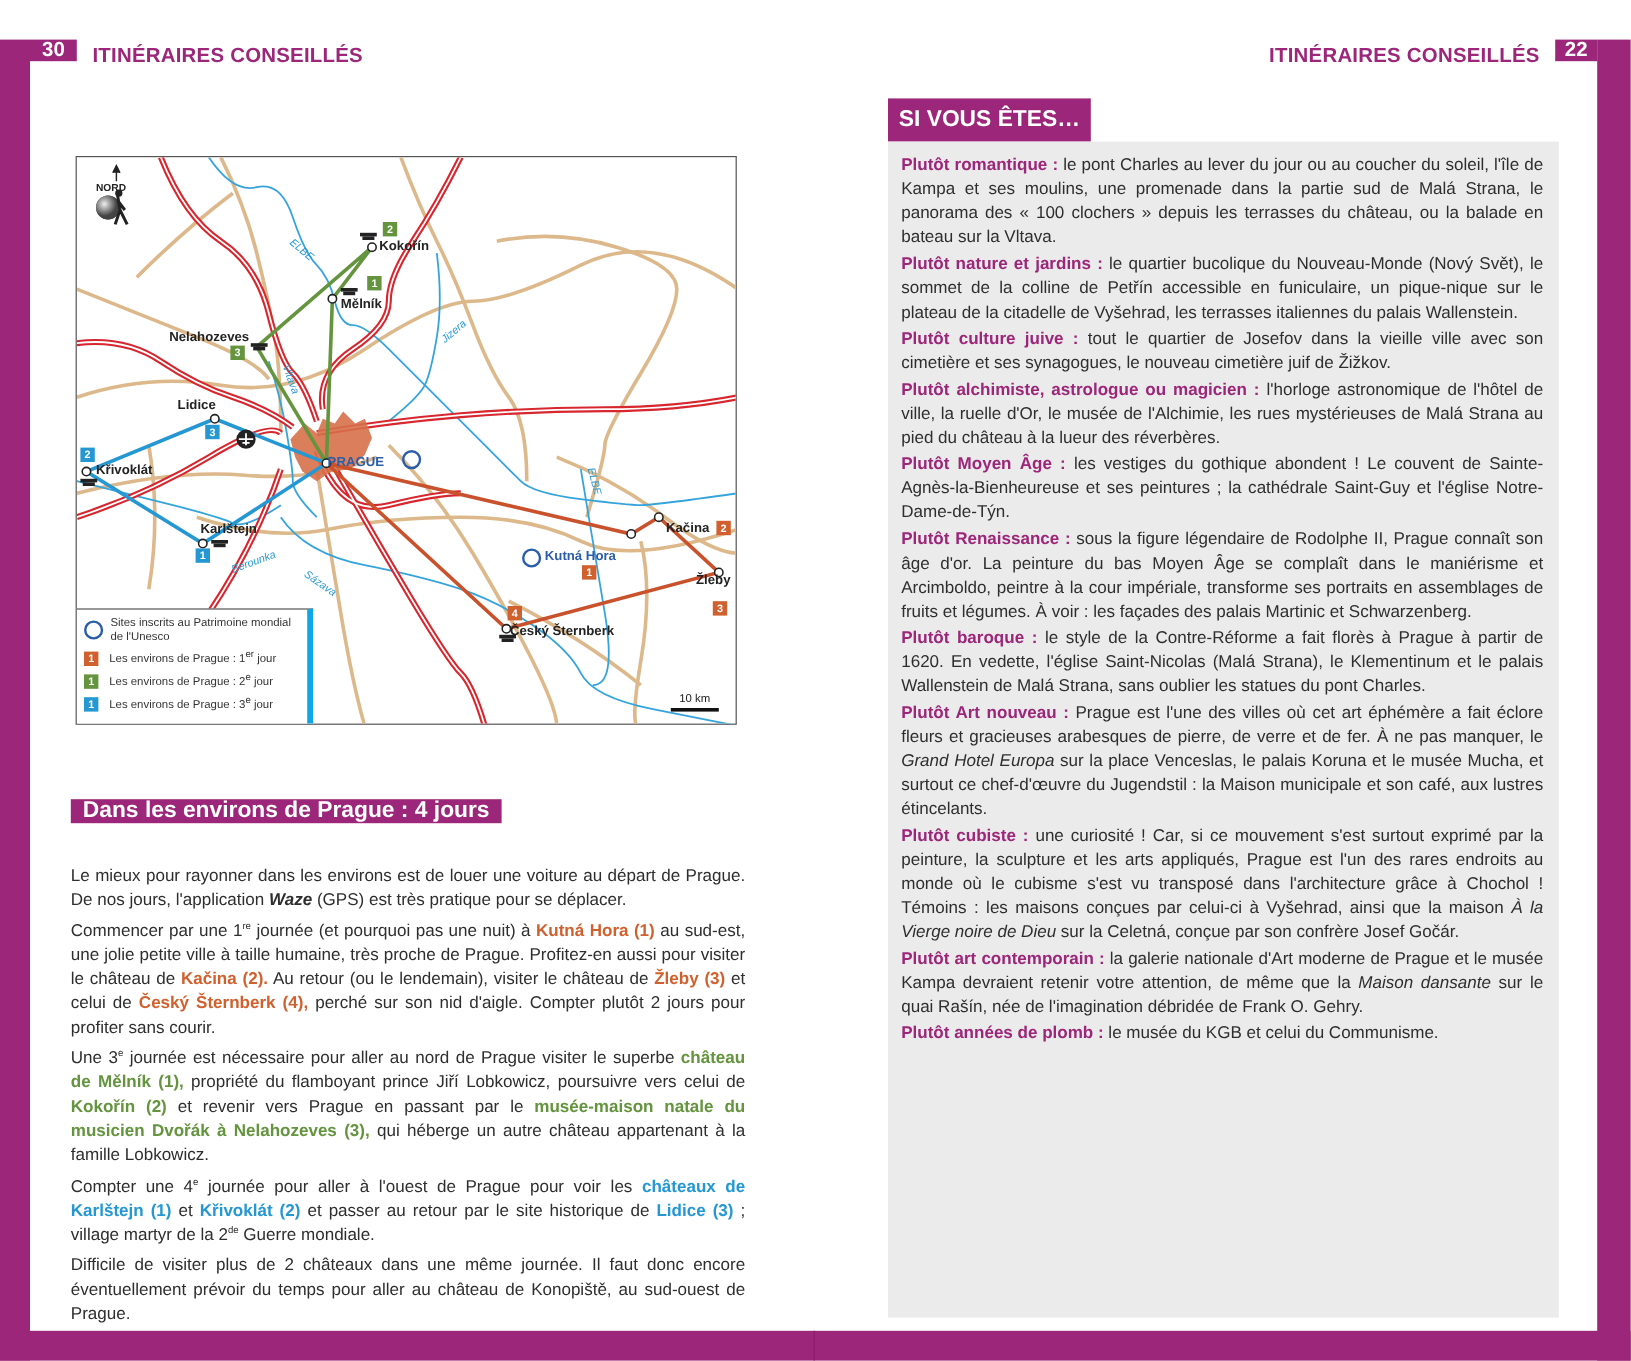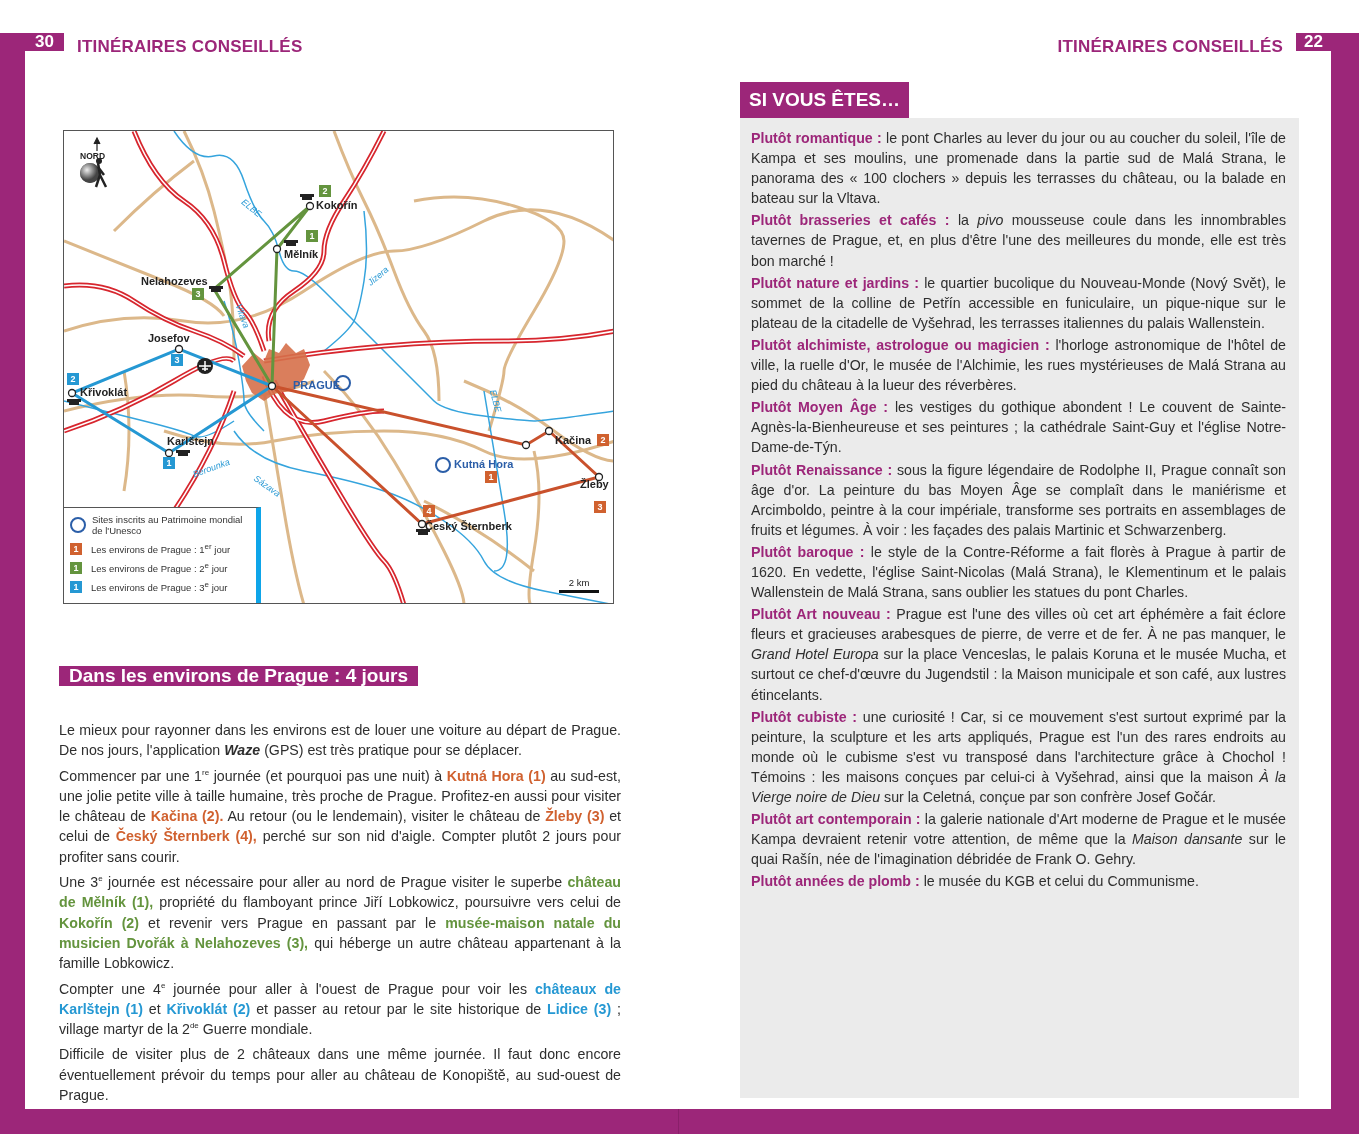--- a/index.html
+++ b/index.html
@@ -176,23 +176,23 @@
     <g fill="none" stroke="#2b5ea8" stroke-width="2">
       <circle cx="279" cy="252" r="7"></circle>
       <circle cx="379" cy="334" r="7"></circle>
     </g>
   </svg>
 
   <div class="map-label" style="left:16px;top:20px;font-size:8.5px;">NORD</div>
   <div class="map-label" style="left:252px;top:68px;text-align:center;">Kokořín</div>
   <div class="map-label" style="left:220px;top:117px;">Mělník</div>
   <div class="map-label" style="left:77px;top:144px;">Nelahozeves</div>
-  <div class="map-label" style="left:84px;top:201px;">Josefov</div>
+  <div class="map-label" style="left:84px;top:201px;">Lidice</div>
   <div class="map-label" style="left:16px;top:255px;">Křivoklát</div>
-  <div class="map-label" style="left:209px;top:248px;color:#2b5ea8;margin-left:20px;">PRAGUE</div>
+  <div class="map-label" style="left:209px;top:248px;color:#2b5ea8;">PRAGUE</div>
   <div class="map-label" style="left:103px;top:304px;">Karlštejn</div>
   <div class="map-label" style="left:491px;top:303px;">Kačina</div>
   <div class="map-label" style="left:390px;top:327px;color:#2b5ea8;">Kutná Hora</div>
   <div class="map-label" style="left:516px;top:347px;">Žleby</div>
   <div class="map-label" style="left:361px;top:389px;">Český Šternberk</div>
 
   <div class="map-river" style="left:176px;top:72px;transform:rotate(40deg);">ELBE</div>
   <div class="map-river" style="left:166px;top:180px;transform:rotate(70deg);">Vltava</div>
   <div class="map-river" style="left:302px;top:140px;transform:rotate(-40deg);">Jizera</div>
   <div class="map-river" style="left:420px;top:265px;transform:rotate(75deg);">ELBE</div>
@@ -222,40 +222,40 @@
     <div class="legend-row">
       <span class="badge b-green">1</span>
       <span><span>Les environs de Prague : 2</span><sup>e</sup><span> jour</span></span>
     </div>
     <div class="legend-row">
       <span class="badge b-blue">1</span>
       <span><span>Les environs de Prague : 3</span><sup>e</sup><span> jour</span></span>
     </div>
   </div>
   <div class="scale">
-    <span>2 km</span>
+    <span>10 km</span>
     <div class="bar"></div>
   </div>
 </div>
 
 <div class="section-title">Dans les environs de Prague : 4 jours</div>
 <div class="left-text">
   <p><span>Le mieux pour rayonner dans les environs est de louer une voiture au départ de Prague. De nos jours, l'application </span><b><i>Waze</i></b><span> (GPS) est très pratique pour se déplacer.</span></p>
   <p><span>Commencer par une 1</span><sup>re</sup><span> journée (et pourquoi pas une nuit) à </span><span class="hl-red">Kutná Hora (1)</span><span> au sud-est, une jolie petite ville à taille humaine, très proche de Prague. Profitez-en aussi pour visiter le château de </span><span class="hl-red">Kačina (2).</span><span> Au retour (ou le lendemain), visiter le château de </span><span class="hl-red">Žleby (3)</span><span> et celui de </span><span class="hl-red">Český Šternberk (4),</span><span> perché sur son nid d'aigle. Compter plutôt 2 jours pour profiter sans courir.</span></p>
   <p><span>Une 3</span><sup>e</sup><span> journée est nécessaire pour aller au nord de Prague visiter le superbe </span><span class="hl-green">château de Mělník (1),</span><span> propriété du flamboyant prince Jiří Lobkowicz, poursuivre vers celui de </span><span class="hl-green">Kokořín (2)</span><span> et revenir vers Prague en passant par le </span><span class="hl-green">musée-maison natale du musicien Dvořák à Nelahozeves (3),</span><span> qui héberge un autre château appartenant à la famille Lobkowicz.</span></p>
   <p><span>Compter une 4</span><sup>e</sup><span> journée pour aller à l'ouest de Prague pour voir les </span><span class="hl-blue">châteaux de Karlštejn (1)</span><span> et </span><span class="hl-blue">Křivoklát (2)</span><span> et passer au retour par le site historique de </span><span class="hl-blue">Lidice (3)</span><span> ; village martyr de la 2</span><sup>de</sup><span> Guerre mondiale.</span></p>
   <p>Difficile de visiter plus de 2 châteaux dans une même journée. Il faut donc encore éventuellement prévoir du temps pour aller au château de Konopiště, au sud-ouest de Prague.</p>
 </div>
 
 <div class="si-title">SI VOUS ÊTES…</div>
 <div class="gray-box"></div>
 <div class="right-text">
   <p><span class="term">Plutôt romantique :</span><span> le pont Charles au lever du jour ou au coucher du soleil, l'île de Kampa et ses moulins, une promenade dans la partie sud de Malá Strana, le panorama des « 100 clochers » depuis les terrasses du château, ou la balade en bateau sur la Vltava.</span></p>
-  <p><span class="term">Plutôt brasseries et cafés :</span><span> la </span><i>pivo</i><span> mousseuse coule dans les innombrables tavernes de Prague, et, en plus d'être l'une des meilleures du monde, elle est très bon marché !</span></p>
   <p><span class="term">Plutôt nature et jardins :</span><span> le quartier bucolique du Nouveau-Monde (Nový Svět), le sommet de la colline de Petřín accessible en funiculaire, un pique-nique sur le plateau de la citadelle de Vyšehrad, les terrasses italiennes du palais Wallenstein.</span></p>
+  <p><span class="term">Plutôt culture juive :</span><span> tout le quartier de Josefov dans la vieille ville avec son cimetière et ses synagogues, le nouveau cimetière juif de Žižkov.</span></p>
   <p><span class="term">Plutôt alchimiste, astrologue ou magicien :</span><span> l'horloge astronomique de l'hôtel de ville, la ruelle d'Or, le musée de l'Alchimie, les rues mystérieuses de Malá Strana au pied du château à la lueur des réverbères.</span></p>
   <p><span class="term">Plutôt Moyen Âge :</span><span> les vestiges du gothique abondent ! Le couvent de Sainte-Agnès-la-Bienheureuse et ses peintures ; la cathédrale Saint-Guy et l'église Notre-Dame-de-Týn.</span></p>
   <p><span class="term">Plutôt Renaissance :</span><span> sous la figure légendaire de Rodolphe II, Prague connaît son âge d'or. La peinture du bas Moyen Âge se complaît dans le maniérisme et Arcimboldo, peintre à la cour impériale, transforme ses portraits en assemblages de fruits et légumes. À voir : les façades des palais Martinic et Schwarzenberg.</span></p>
   <p><span class="term">Plutôt baroque :</span><span> le style de la Contre-Réforme a fait florès à Prague à partir de 1620. En vedette, l'église Saint-Nicolas (Malá Strana), le Klementinum et le palais Wallenstein de Malá Strana, sans oublier les statues du pont Charles.</span></p>
   <p><span class="term">Plutôt Art nouveau :</span><span> Prague est l'une des villes où cet art éphémère a fait éclore fleurs et gracieuses arabesques de pierre, de verre et de fer. À ne pas manquer, le </span><i>Grand Hotel Europa</i><span> sur la place Venceslas, le palais Koruna et le musée Mucha, et surtout ce chef-d'œuvre du Jugendstil : la Maison municipale et son café, aux lustres étincelants.</span></p>
   <p><span class="term">Plutôt cubiste :</span><span> une curiosité ! Car, si ce mouvement s'est surtout exprimé par la peinture, la sculpture et les arts appliqués, Prague est l'un des rares endroits au monde où le cubisme s'est vu transposé dans l'architecture grâce à Chochol ! Témoins : les maisons conçues par celui-ci à Vyšehrad, ainsi que la maison </span><i>À la Vierge noire de Dieu</i><span> sur la Celetná, conçue par son confrère Josef Gočár.</span></p>
   <p><span class="term">Plutôt art contemporain :</span><span> la galerie nationale d'Art moderne de Prague et le musée Kampa devraient retenir votre attention, de même que la </span><i>Maison dansante</i><span> sur le quai Rašín, née de l'imagination débridée de Frank O. Gehry.</span></p>
   <p><span class="term">Plutôt années de plomb :</span><span> le musée du KGB et celui du Communisme.</span></p>
 </div>
 

